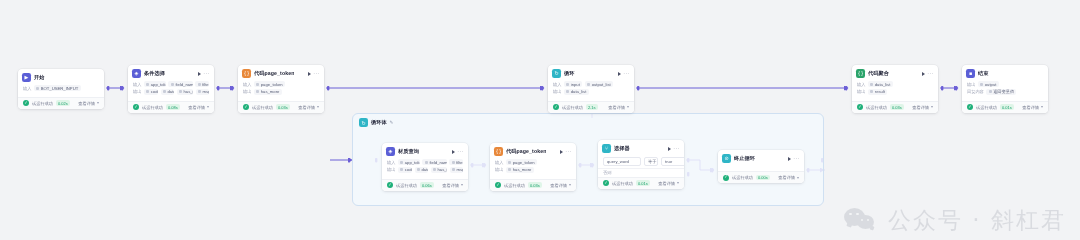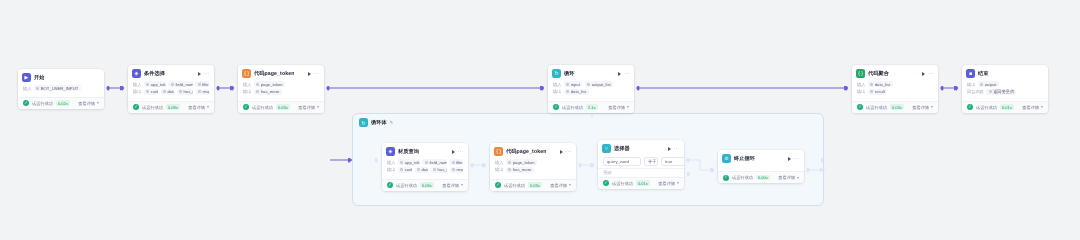--- a/index.html
+++ b/index.html
@@ -584,14 +584,27 @@
           <span class="foot-txt">试运行成功</span>
           <span class="badge">0.00s</span>
           <span class="foot-right">
             <span>查看详情</span>
             <span class="caret"></span>
           </span>
         </div>
       </div>
     </div>
 
+  <div id="watermark">
+    <div class="wm-logo">
+      <div class="wm-b1"></div>
+      <div class="wm-tail1"></div>
+      <div class="wm-b2"></div>
+      <div class="wm-tail2"></div>
+      <div class="wm-eye" style="width:2.6px;height:2.6px;left:5px;top:5px;"></div>
+      <div class="wm-eye" style="width:2.6px;height:2.6px;left:12px;top:5px;"></div>
+      <div class="wm-eye" style="width:2.2px;height:2.2px;left:17px;top:11px;"></div>
+      <div class="wm-eye" style="width:2.2px;height:2.2px;left:23px;top:11px;"></div>
+    </div>
+    <div class="wm-text">公众号 · 斜杠君</div>
+  </div>
 
 </div>
 
 </body></html>

